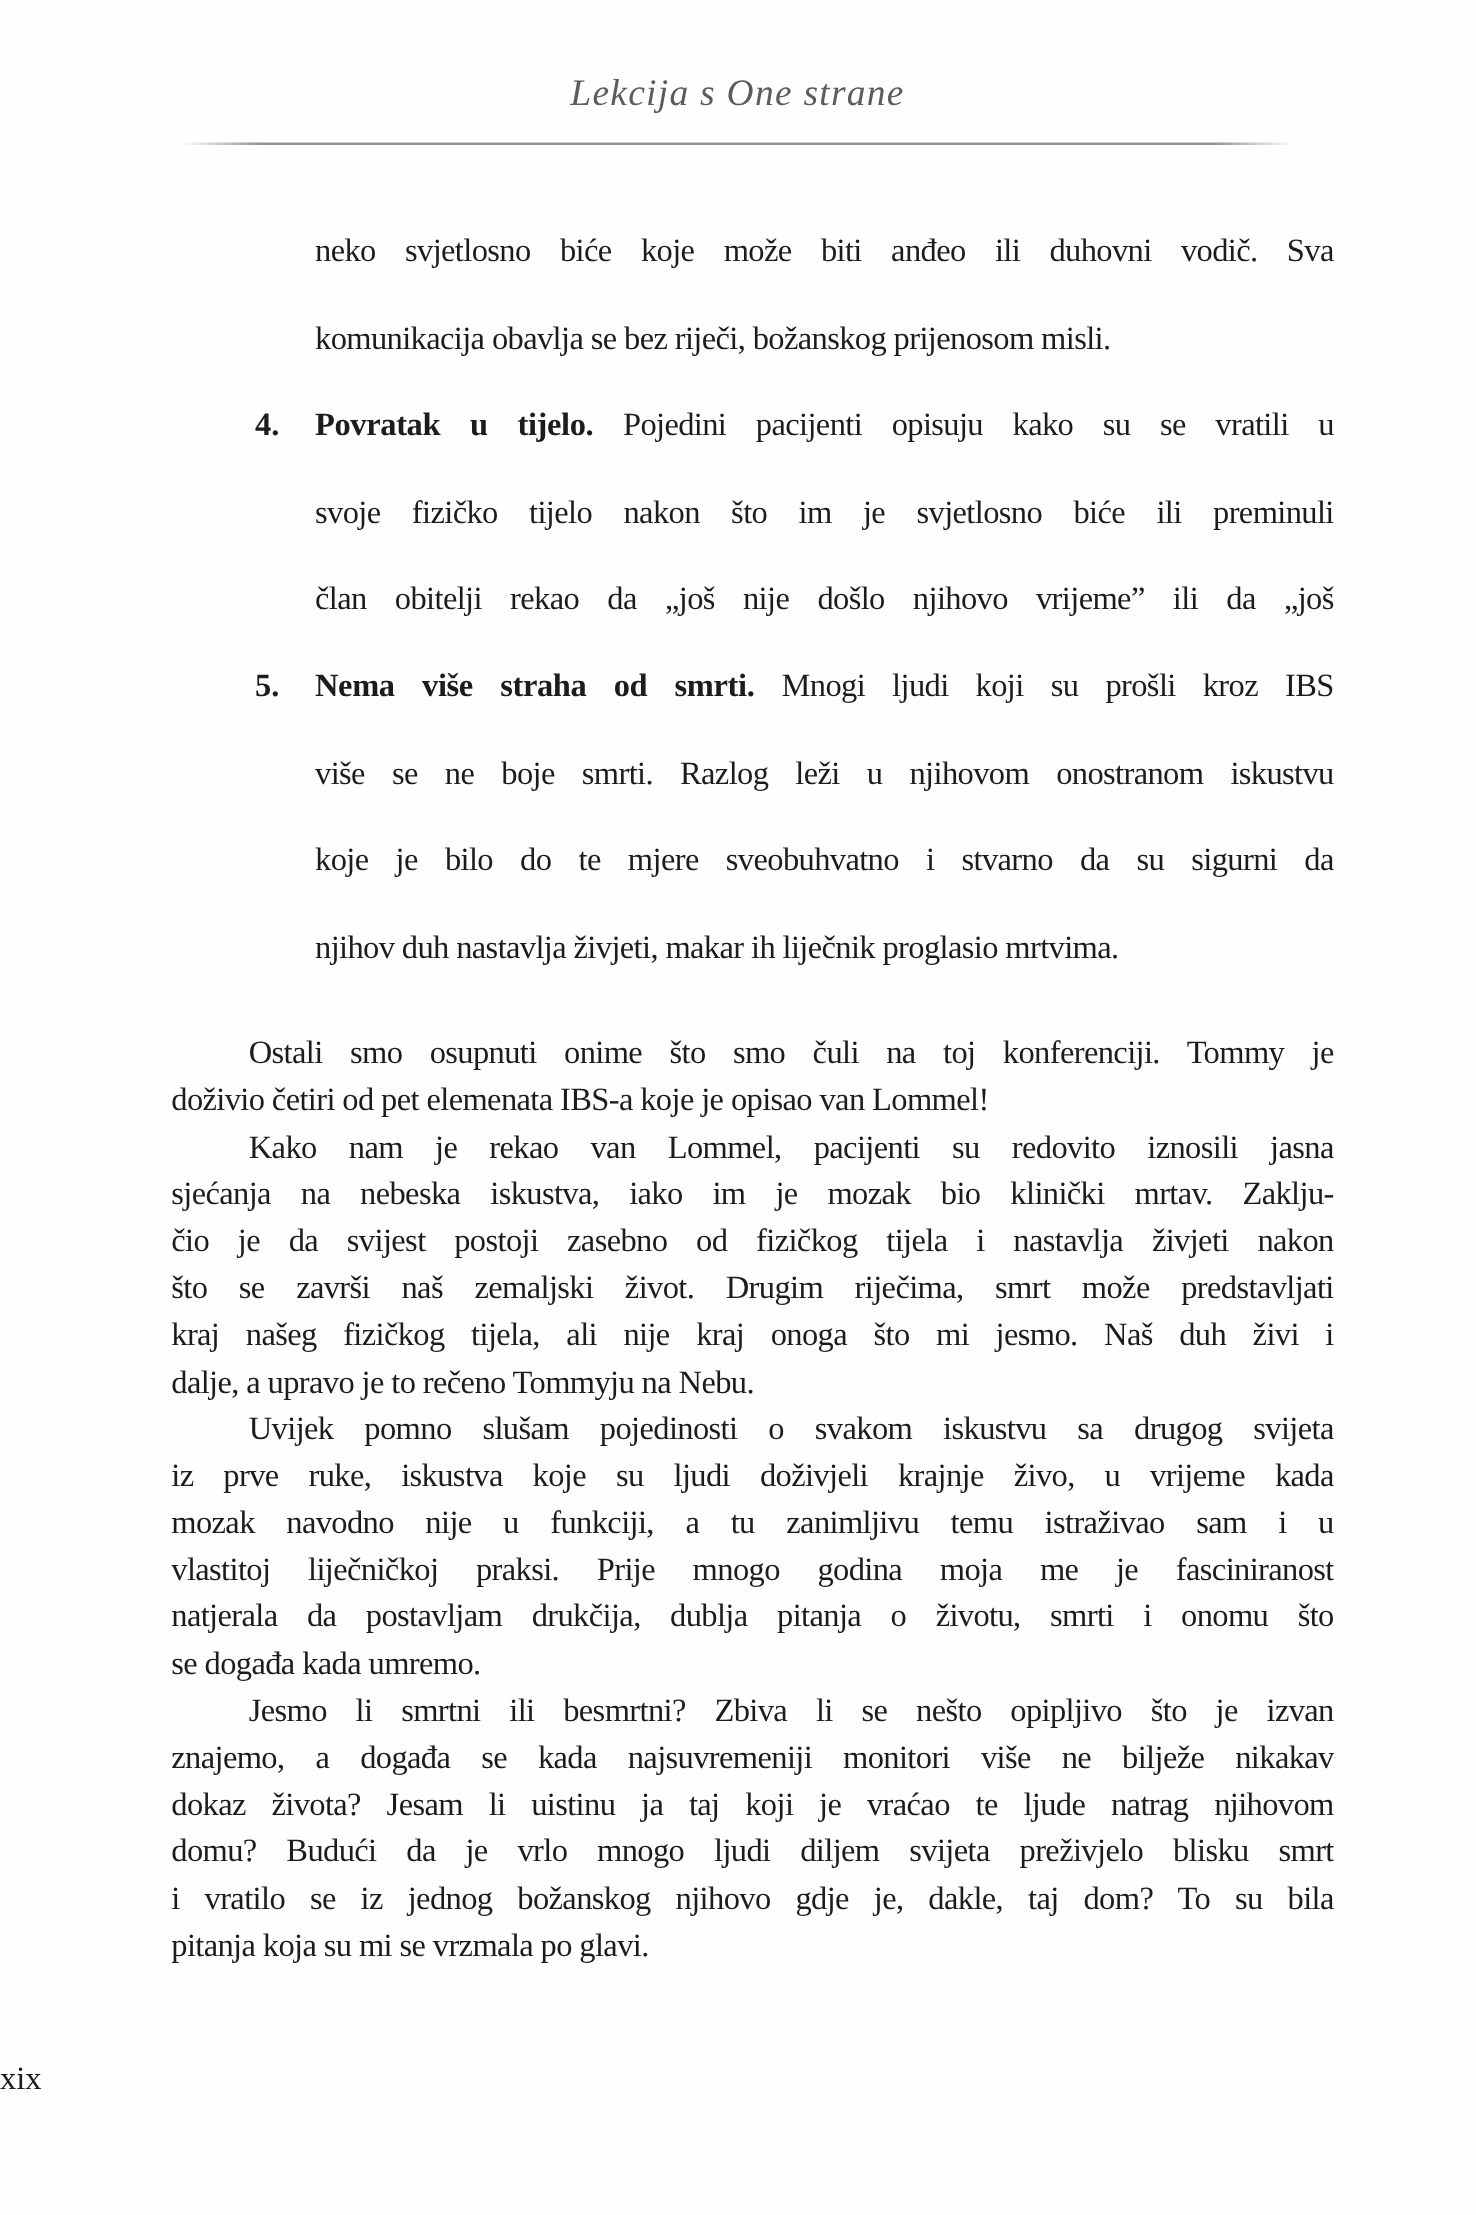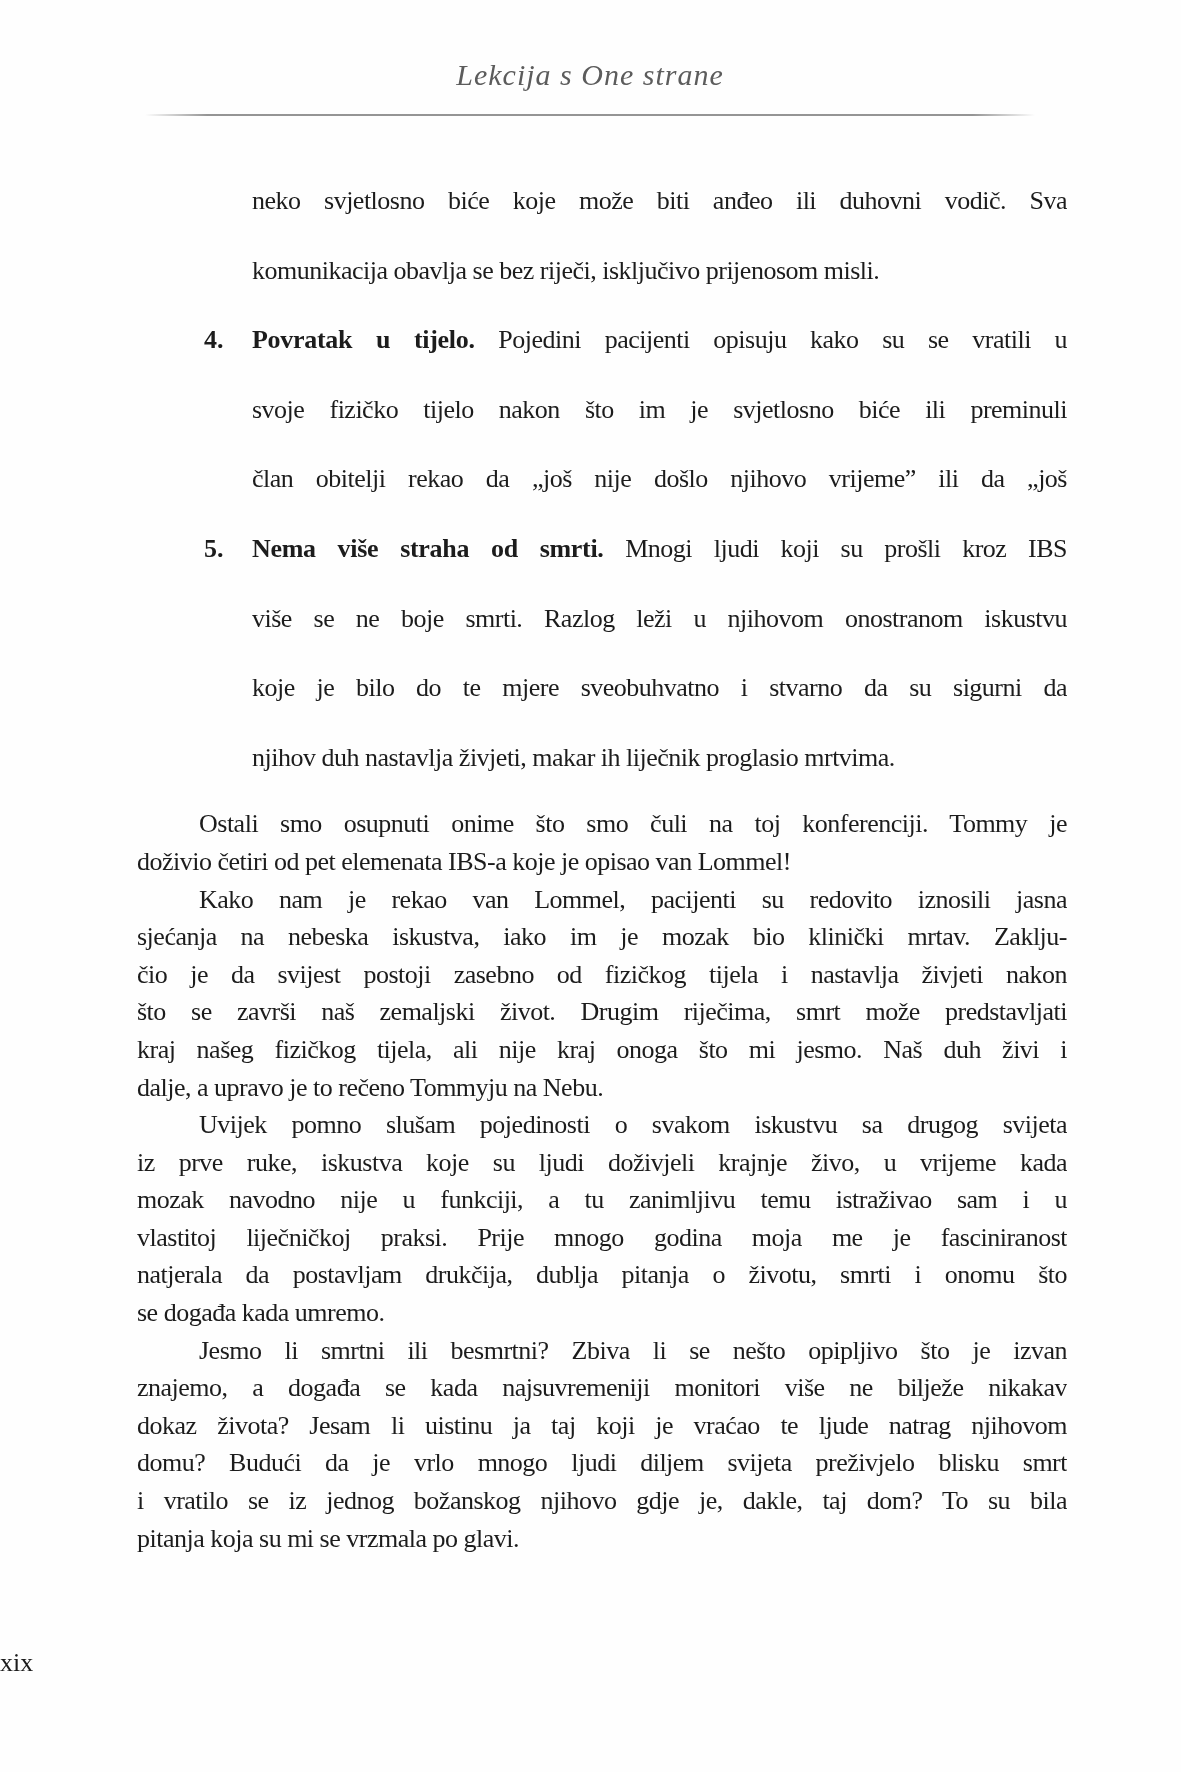--- a/index.html
+++ b/index.html
@@ -42,21 +42,21 @@
   }
   .text-column {
     position: absolute;
     left: 137px;
     top: 150px;
     width: 930px;
     font-size: 26px;
     letter-spacing: -0.5px;
   }
   .block { position: relative; }
-  .block.gap { margin-top: 29px; }
+  .block.gap { margin-top: 47px; }
   .line {
     height: 37.6px;
     line-height: 37.6px;
     text-align: justify;
     text-align-last: justify;
     overflow: hidden;
   }
   .line.last { text-align-last: left; }
   .block.list .line { padding-left: 115px; margin-top: 32px; }
   .block.para .line.first { padding-left: 62px; }
@@ -80,21 +80,21 @@
 </style>
 </head>
 <body>
 
 <div class="page">
   <div class="running-header">Lekcija s One strane</div>
   <div class="header-rule"></div>
   <main class="text-column">
       <div class="block list">
         <div class="line">neko svjetlosno biće koje može biti anđeo ili duhovni vodič. Sva</div>
-        <div class="line last">komunikacija obavlja se bez riječi, isključivo prijenosom misli.</div>
+        <div class="line last">komunikacija obavlja se bez riječi, božanskog prijenosom misli.</div>
       </div>
       <div class="block list">
         <div class="line"><span class="li-num">4.</span><b>Povratak u tijelo.</b> Pojedini pacijenti opisuju kako su se vratili u</div>
         <div class="line">svoje fizičko tijelo nakon što im je svjetlosno biće ili preminuli</div>
         <div class="line">član obitelji rekao da „još nije došlo njihovo vrijeme” ili da „još</div>
       </div>
       <div class="block list">
         <div class="line"><span class="li-num">5.</span><b>Nema više straha od smrti.</b> Mnogi ljudi koji su prošli kroz IBS</div>
         <div class="line">više se ne boje smrti. Razlog leži u njihovom onostranom iskustvu</div>
         <div class="line">koje je bilo do te mjere sveobuhvatno i stvarno da su sigurni da</div>

